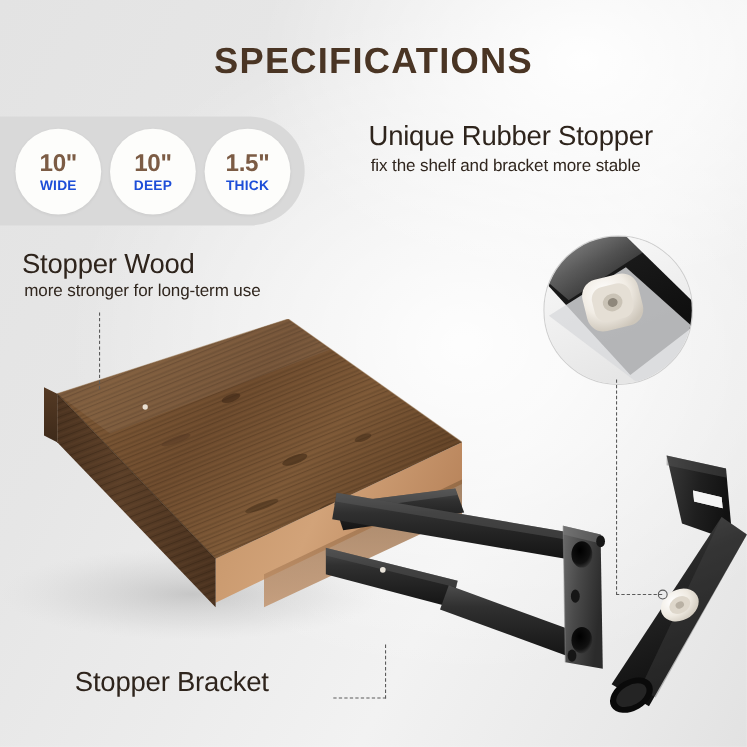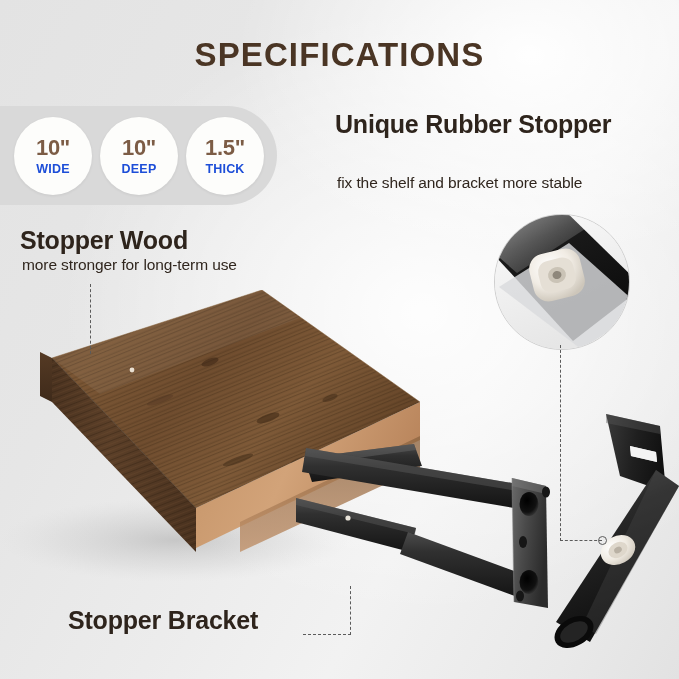--- a/index.html
+++ b/index.html
@@ -77,35 +77,35 @@
     color: #1d4ed8;
     line-height: 1;
     margin-top: 4px;
     letter-spacing: 0.2px;
   }
 
   
   .callout-title {
     position: absolute;
     font-size: 25px;
-    font-weight: bold;
+    font-weight: normal;
     color: #2e241c;
     letter-spacing: -0.2px;
     white-space: nowrap;
     text-align: center;
   }
   .callout-sub {
     position: absolute;
     font-size: 15.5px;
     color: #30261e;
     letter-spacing: -0.1px;
     white-space: nowrap;
   }
   #rubber-title { left: 335px; top: 110px; }
-  #rubber-sub   { left: 337px; top: 142px; margin-top: 32px; }
+  #rubber-sub   { left: 337px; top: 142px; }
   #wood-title   { left: 20px;  top: 226px; }
   #wood-sub     { left: 22px;  top: 256px; }
   #bracket-title{ left: 68px;  top: 606px; }
   #bracket-sub  { left: 70px;  top: 638px; }
 
   
   .dash-v {
     position: absolute;
     width: 0;
     border-left: 1.4px dashed #5b5b5b;

